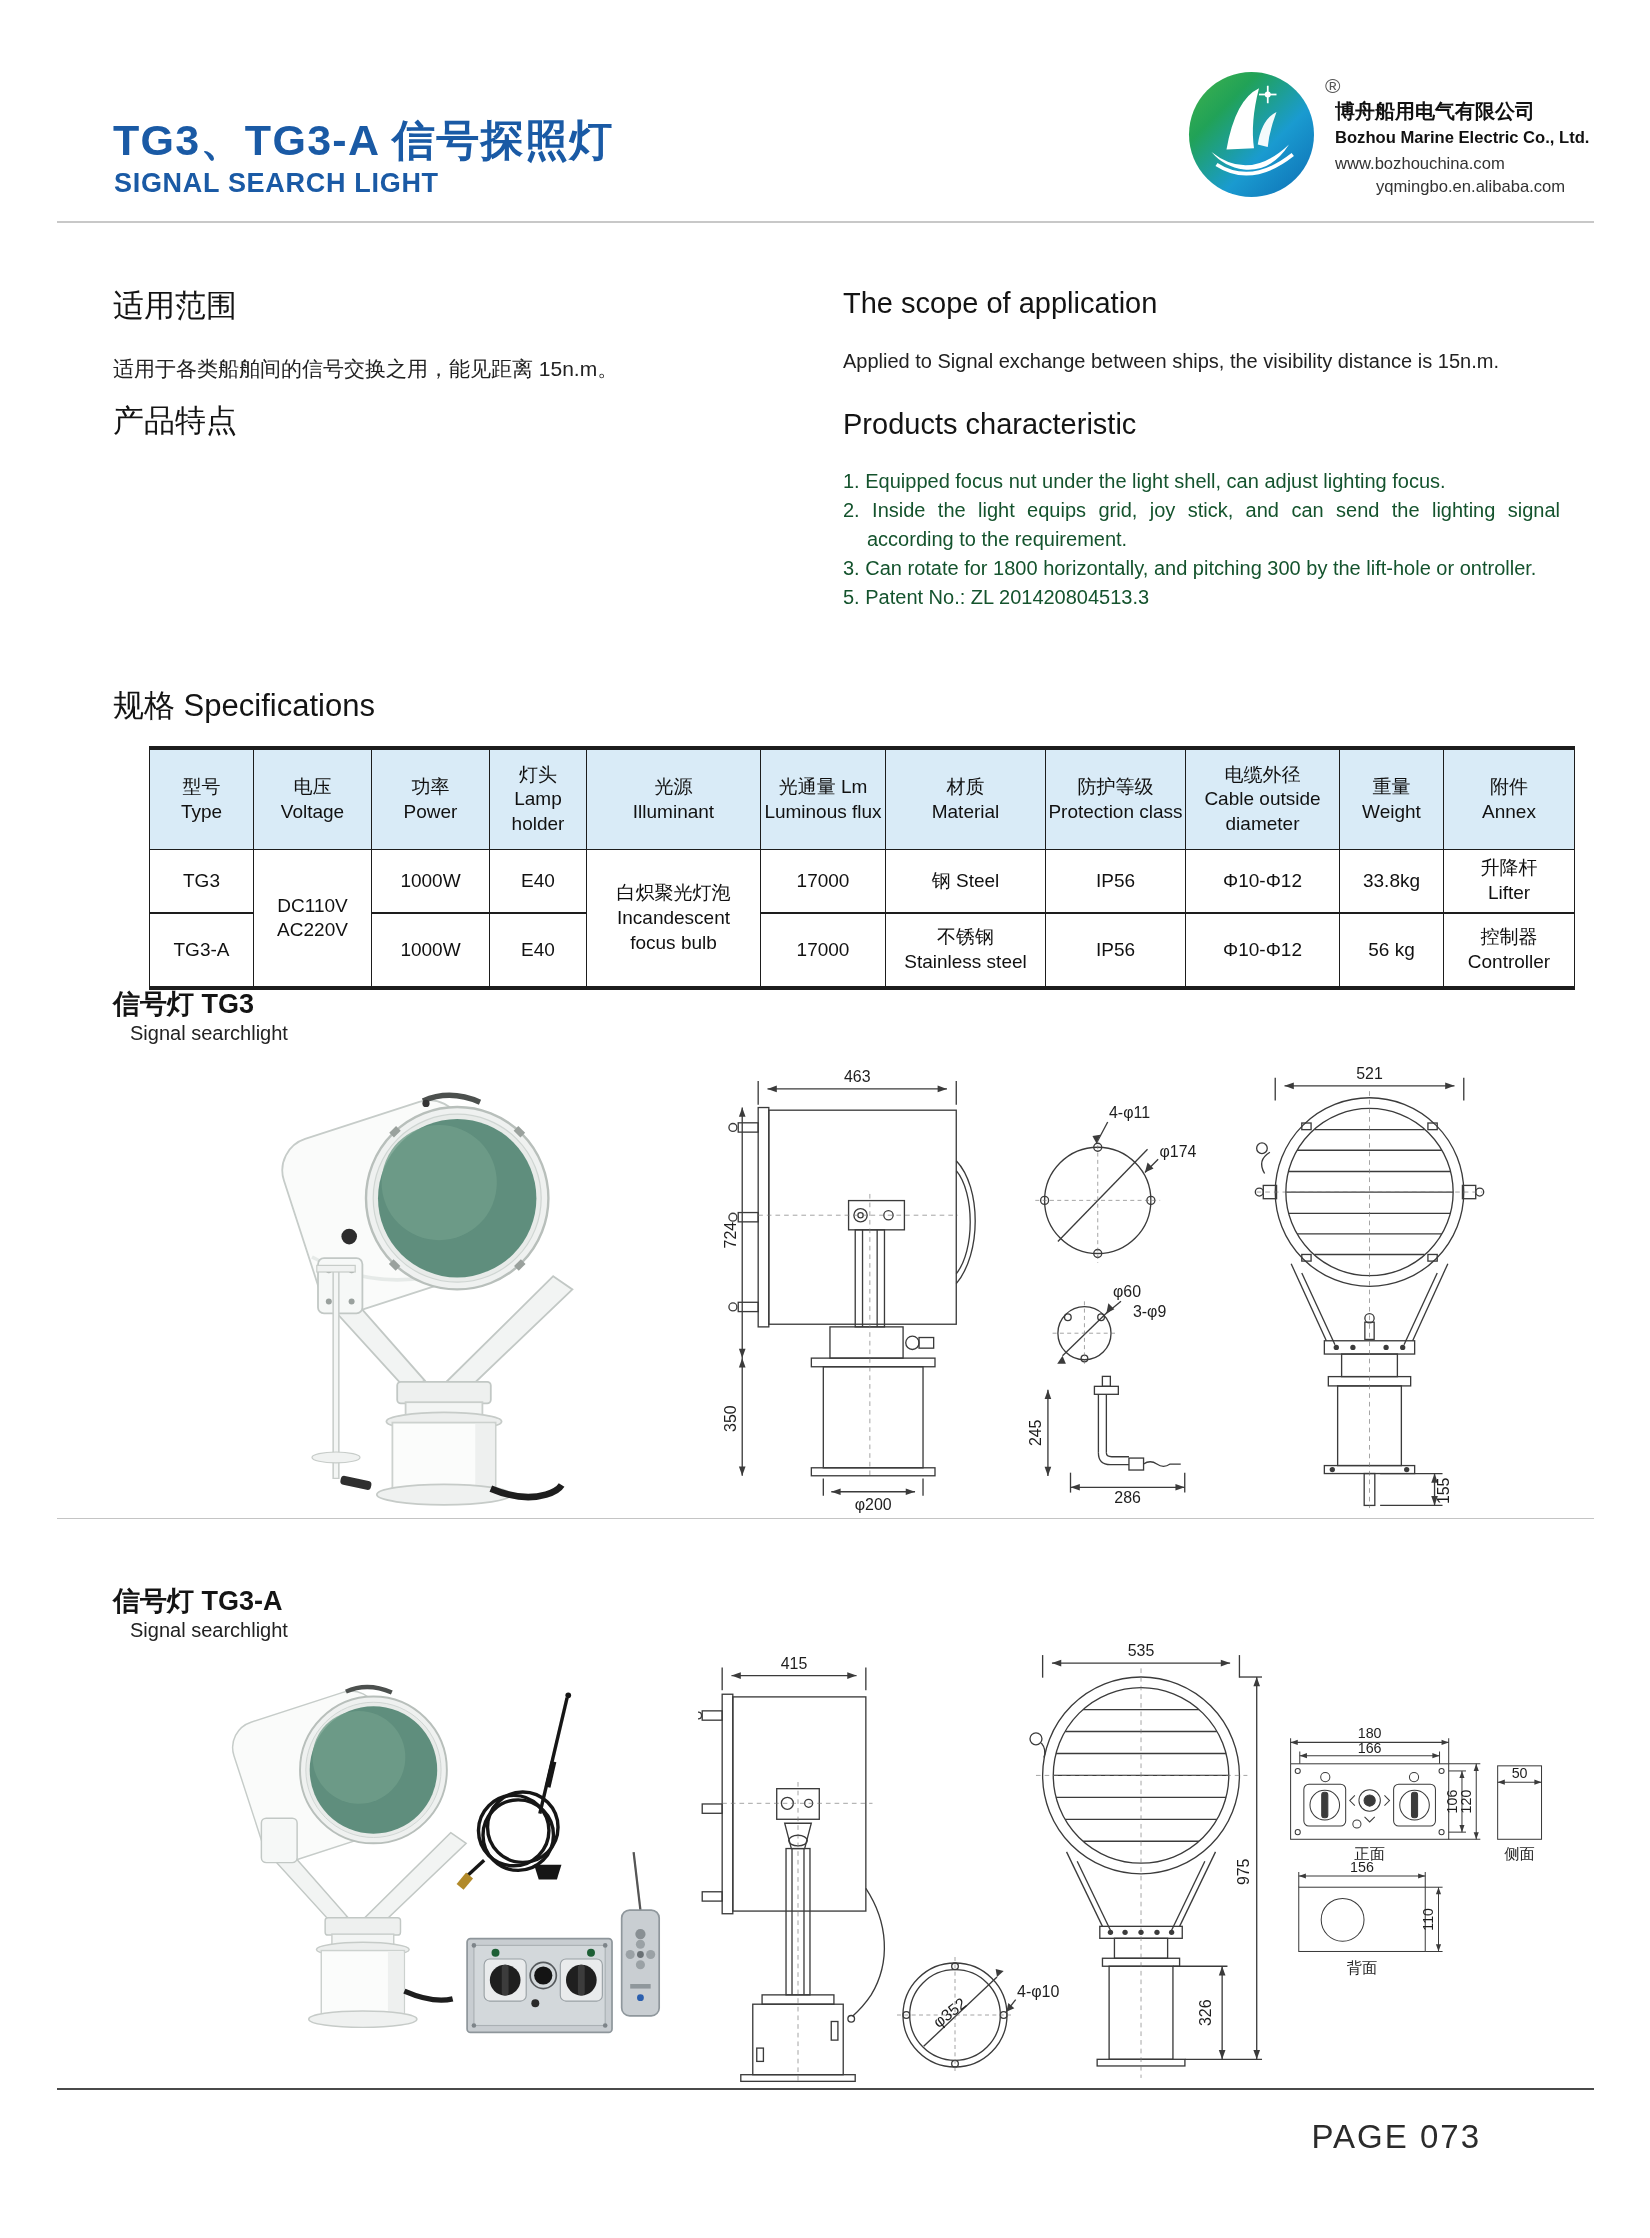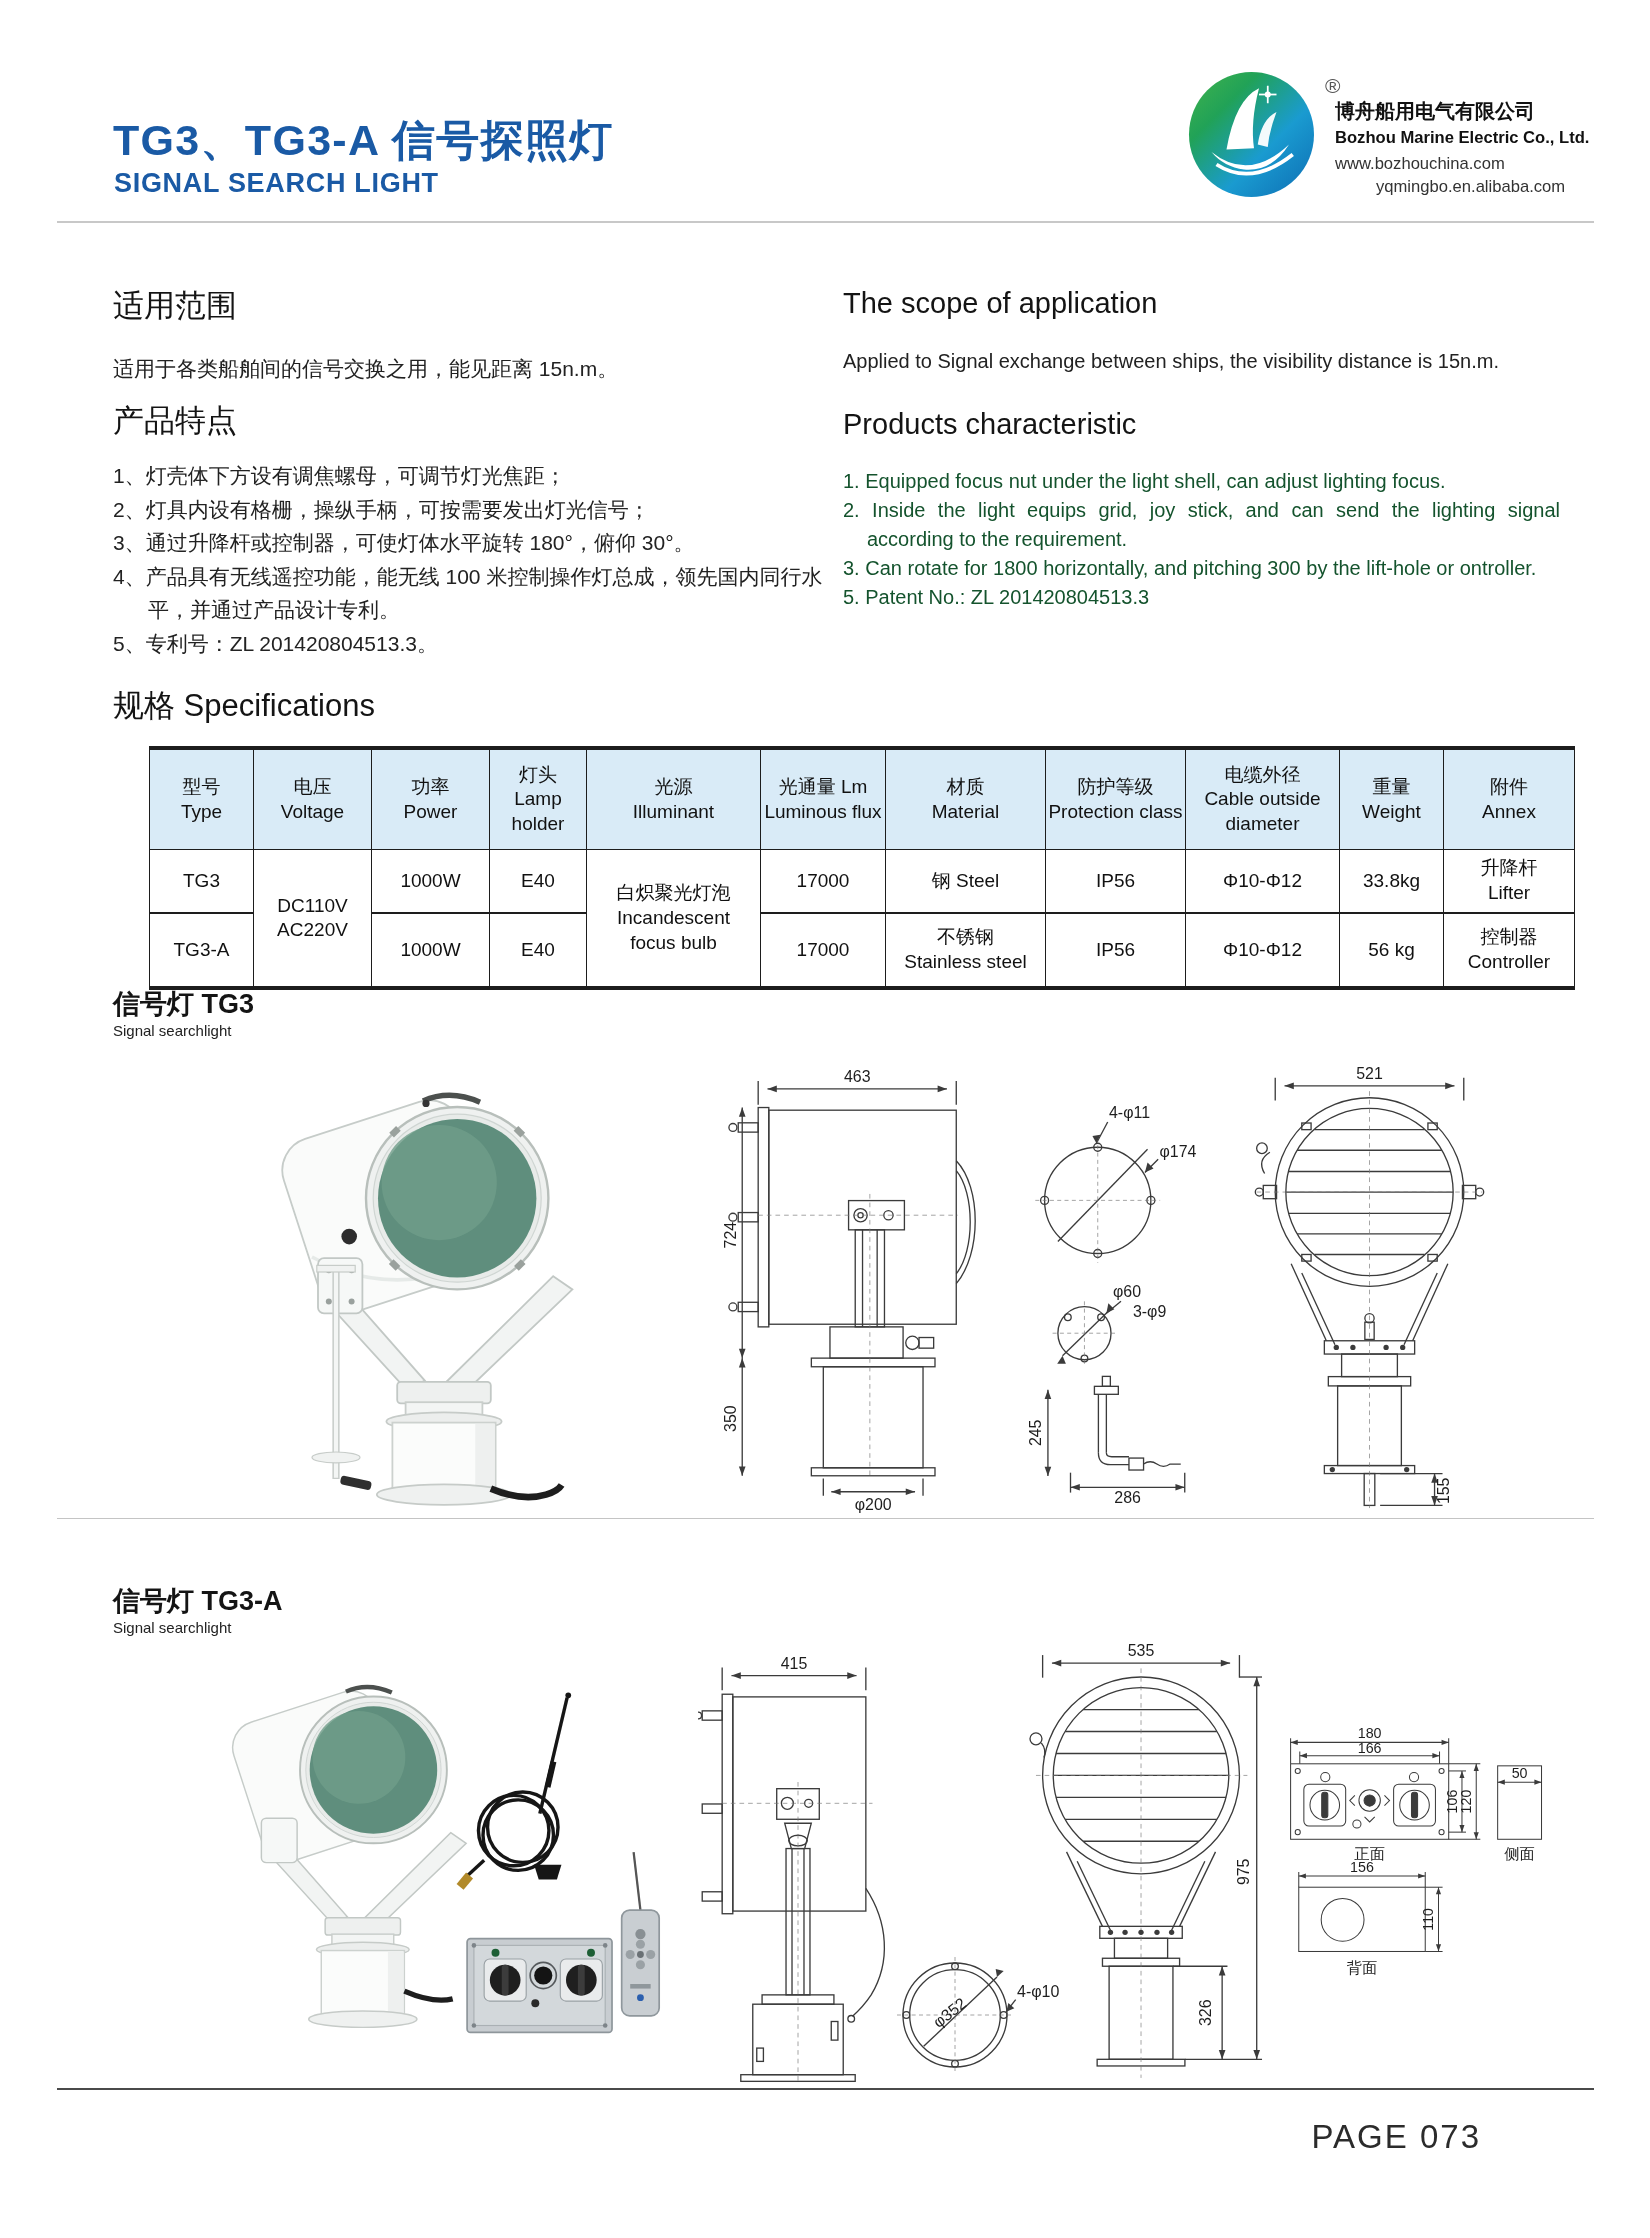--- a/index.html
+++ b/index.html
@@ -24,21 +24,21 @@
   .list-en div{font-size:20px;color:#14532d;line-height:29px;padding-left:24px;text-indent:-24px;text-align:justify;}
   .spec-h{font-size:31px;font-weight:500;color:#141414;}
   table.spec{border-collapse:collapse;width:1424px;table-layout:fixed;
         border-top:4px solid #1d1d1d;border-bottom:4px solid #1d1d1d;}
   table.spec th,table.spec td{border:1.3px solid #1d1d1d;text-align:center;vertical-align:middle;
         font-size:19px;font-weight:400;color:#111;line-height:24.6px;padding:2.7px 1.3px;}
   table.spec thead th{background:#d9ebf7;height:94px;}
   table.spec tr.r1 td{border-bottom:2.7px solid #1d1d1d;height:56px;}
   table.spec tr.r2 td{height:67px;}
   .fig-h{font-size:27px;font-weight:bold;color:#141414;}
-  .fig-sub{font-size:15px;color:#222;}
+  .fig-sub{font-size:20px;color:#222;margin-left:17px;}
   .dimt{font-size:24px;fill:#1e1e1e;font-family:"Liberation Sans","DejaVu Sans",sans-serif;}
   .lblt{font-size:30px;fill:#1e1e1e;font-family:"Liberation Sans","DejaVu Sans",sans-serif;}
   .footer-line{background:#4a4a4a;height:2px;}
   .page-num{font-size:33px;color:#2b2b2b;letter-spacing:2px;text-align:right;width:273px;}
 </style>
 </head>
 <body>
 
 <div class="page">
 
@@ -61,27 +61,20 @@
   <div class="abs reg" style="left:1325px;top:74px;">®</div>
   <div class="abs co-cn" style="left:1335px;top:98px;">博舟船用电气有限公司</div>
   <div class="abs co-en" style="left:1335px;top:128px;">Bozhou Marine Electric Co., Ltd.</div>
   <div class="abs co-url" style="left:1335px;top:154px;">www.bozhouchina.com</div>
   <div class="abs co-url" style="left:1376px;top:177px;">yqmingbo.en.alibaba.com</div>
   <div class="abs hr" style="left:57px;top:221px;width:1537px;"></div>
 
   <div class="abs h-cn" style="left:113px;top:285px;">适用范围</div>
   <div class="abs body-cn" style="left:113px;top:352px;width:725px;">适用于各类船舶间的信号交换之用，能见距离 15n.m。</div>
   <div class="abs h-cn" style="left:113px;top:400px;">产品特点</div>
-  <div class="abs list-cn" style="left:113px;top:459px;width:726px;">
-    <div>1、灯壳体下方设有调焦螺母，可调节灯光焦距；</div>
-    <div>2、灯具内设有格栅，操纵手柄，可按需要发出灯光信号；</div>
-    <div>3、通过升降杆或控制器，可使灯体水平旋转 180°，俯仰 30°。</div>
-    <div>4、产品具有无线遥控功能，能无线 100 米控制操作灯总成，领先国内同行水平，并通过产品设计专利。</div>
-    <div>5、专利号：ZL 201420804513.3。</div>
-  </div>
 
   <div class="abs h-en" style="left:843px;top:287px;">The scope of application</div>
   <div class="abs body-en" style="left:843px;top:347px;width:715px;">Applied to Signal exchange between ships, the visibility distance is 15n.m.</div>
   <div class="abs h-en" style="left:843px;top:408px;">Products characteristic</div>
   <div class="abs list-en" style="left:843px;top:467px;width:717px;">
     <div>1. Equipped focus nut under the light shell, can adjust lighting focus.</div>
     <div>2. Inside the light equips grid, joy stick, and can send the lighting signal according to the requirement.</div>
     <div>3. Can rotate for 1800 horizontally, and pitching 300 by the lift-hole or ontroller.</div>
     <div>5. Patent No.: ZL 201420804513.3</div>
   </div>

